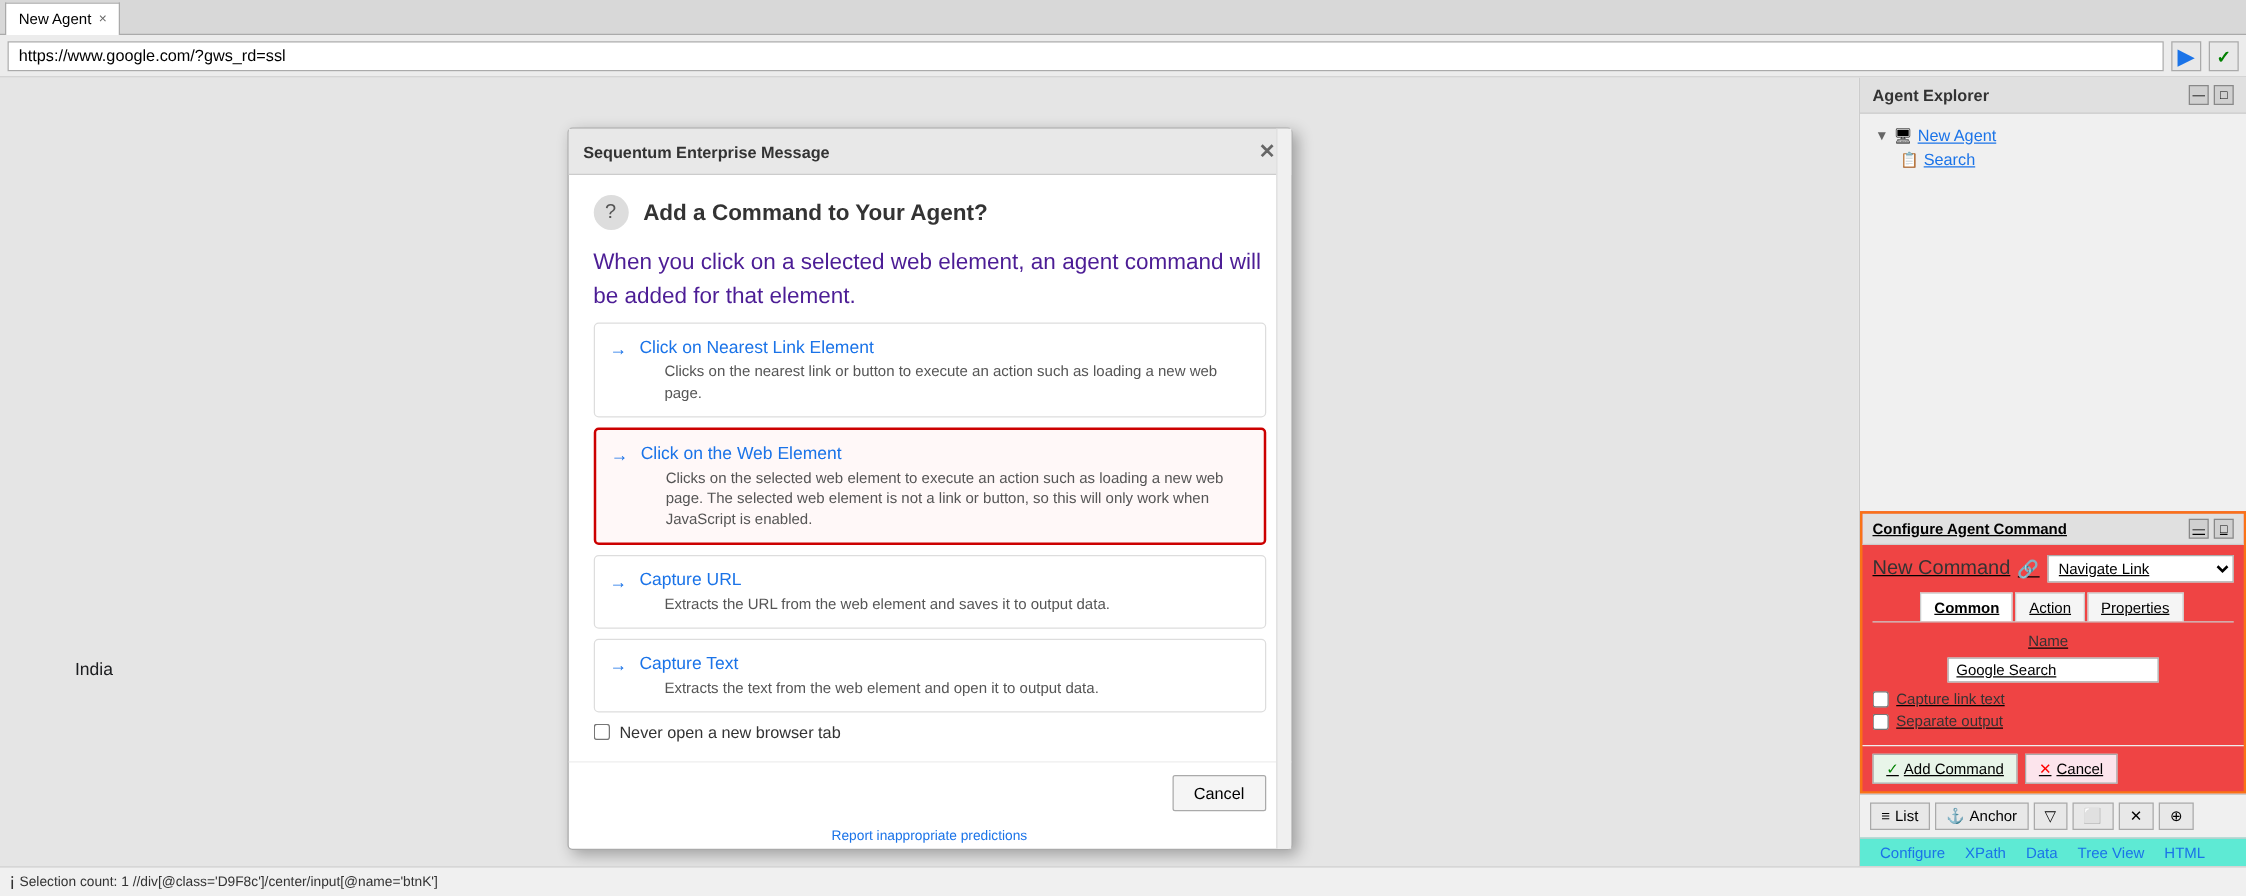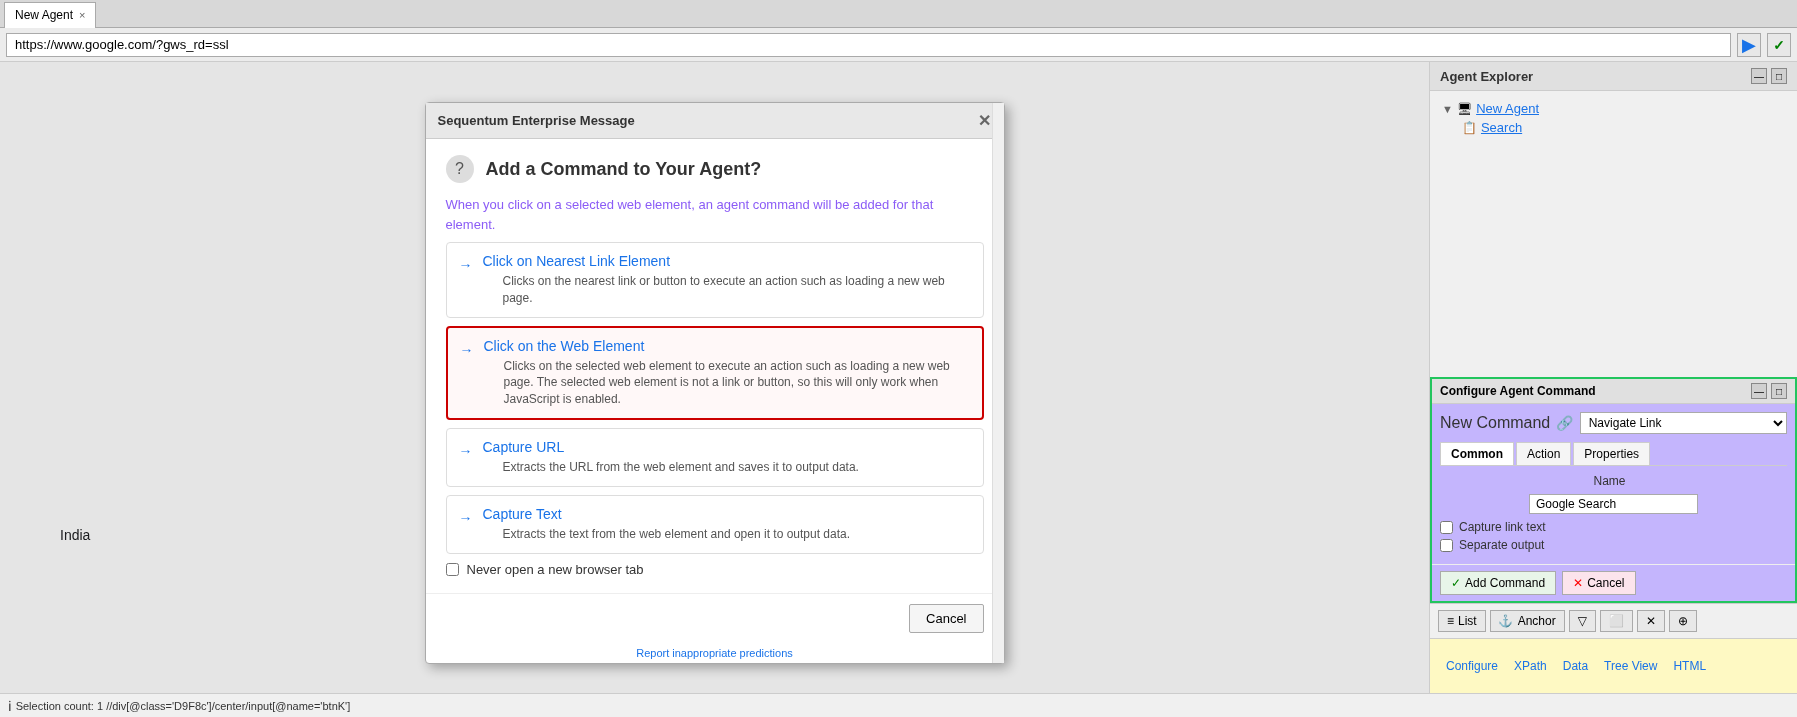--- a/index.html
+++ b/index.html
@@ -43,72 +43,72 @@
 
     
     .dialog-overlay { position: absolute; top: 0; left: 0; right: 0; bottom: 0; background: rgba(0,0,0,0.1); z-index: 20; display: flex; justify-content: center; align-items: flex-start; padding-top: 40px; }
     .dialog { background: white; border: 1px solid #aaa; border-radius: 4px; width: 580px; box-shadow: 4px 4px 12px rgba(0,0,0,0.3); }
     .dialog-header { background: #e8e8e8; border-bottom: 1px solid #ccc; padding: 8px 12px; display: flex; align-items: center; justify-content: space-between; font-size: 13px; font-weight: bold; color: #333; }
     .dialog-close { cursor: pointer; color: #666; font-size: 16px; }
     .dialog-body { padding: 16px 20px; }
     .dialog-title-row { display: flex; align-items: center; gap: 12px; margin-bottom: 12px; }
     .dialog-help-icon { width: 28px; height: 28px; border-radius: 50%; background: #ddd; display: flex; align-items: center; justify-content: center; font-size: 16px; color: #555; }
     .dialog-main-title { font-size: 18px; font-weight: bold; color: #333; }
-    .dialog-desc { font-size: 13px; color: #8b5cf6; margin-bottom: 8px; line-height: 1.5; }
+    .dialog-desc { font-size: 18px; color: #4c1d95; margin-bottom: 8px; line-height: 1.5; }
     .dialog-question { font-size: 13px; color: #333; margin-bottom: 12px; }
 
     
     .cmd-option { display: flex; align-items: flex-start; padding: 10px 12px; border: 1px solid #ddd; border-radius: 4px; margin-bottom: 8px; cursor: pointer; }
     .cmd-option.selected { border: 2px solid #cc0000; background: #fff8f8; }
     .cmd-arrow { color: #1a73e8; margin-right: 10px; font-size: 14px; margin-top: 2px; }
     .cmd-title { color: #1a73e8; font-size: 14px; font-weight: 500; margin-bottom: 4px; }
     .cmd-desc { font-size: 12px; color: #555; line-height: 1.4; margin-left: 20px; }
 
     .never-checkbox { display: flex; align-items: center; gap: 8px; margin-top: 8px; font-size: 13px; color: #333; }
     .dialog-footer { display: flex; justify-content: flex-end; padding: 10px 20px; border-top: 1px solid #eee; gap: 8px; }
     .cancel-btn { padding: 6px 16px; border: 1px solid #aaa; background: #f5f5f5; cursor: pointer; font-size: 13px; border-radius: 2px; }
 
     
-    .right-panel { width: 368px; background: #f0f0f0; border-left: 1px solid #ccc; display: flex; flex-direction: column; }
+    .right-panel { width: 310px; background: #f0f0f0; border-left: 1px solid #ccc; display: flex; flex-direction: column; }
     .panel-header { background: #e0e0e0; border-bottom: 1px solid #ccc; padding: 6px 10px; font-size: 13px; font-weight: bold; color: #333; display: flex; align-items: center; justify-content: space-between; }
     .panel-header-btns { display: flex; gap: 4px; }
     .panel-min-btn, .panel-max-btn { width: 16px; height: 16px; border: 1px solid #888; background: #d0d0d0; display: flex; align-items: center; justify-content: center; font-size: 10px; cursor: pointer; }
 
     
     .agent-tree { padding: 8px; flex: 1; }
     .tree-item { display: flex; align-items: center; gap: 4px; padding: 2px 4px; cursor: pointer; font-size: 13px; }
     .tree-item.child { margin-left: 20px; }
     .tree-label { color: #1a73e8; text-decoration: underline; }
 
     
-    .config-panel { background: #c4b5fd; border: 2px solid #22c55e; margin: 0; }
+    .config-panel { background: #ef4444; border: 2px solid #f97316; margin: 0; text-decoration: underline; }
     .config-panel-header { background: #e0e0e0; border-bottom: 1px solid #ccc; padding: 4px 8px; font-size: 12px; font-weight: bold; display: flex; align-items: center; justify-content: space-between; }
     .config-body { padding: 8px; }
     .config-row { display: flex; align-items: center; gap: 6px; margin-bottom: 8px; }
     .config-label { font-size: 16px; color: #333; white-space: nowrap; }
     .config-select { flex: 1; font-size: 12px; border: 1px solid #aaa; padding: 2px 4px; background: white; }
-    .config-tabs { display: flex; border-bottom: 1px solid #ccc; margin-bottom: 8px; }
+    .config-tabs { display: flex; border-bottom: 1px solid #ccc; margin-bottom: 8px; justify-content: center; }
     .config-tab { padding: 4px 10px; font-size: 12px; cursor: pointer; border: 1px solid #ccc; border-bottom: none; background: #f5f5f5; margin-right: 2px; }
     .config-tab.active { background: white; font-weight: bold; }
     .config-field-row { display: flex; align-items: center; gap: 6px; margin-bottom: 6px; flex-direction: column; }
     .config-field-label { font-size: 12px; color: #333; width: 40px; }
     .config-input { border: 1px solid #aaa; padding: 2px 6px; font-size: 12px; flex: 1; }
     .config-checkbox-row { display: flex; align-items: center; gap: 6px; margin-bottom: 4px; font-size: 12px; color: #333; }
 
     
     .config-action-row { display: flex; align-items: center; gap: 6px; padding: 6px 8px; border-top: 1px solid #eee; flex-wrap: wrap; }
     .add-cmd-btn { background: #e8f5e9; border: 1px solid #aaa; padding: 4px 10px; font-size: 12px; cursor: pointer; display: flex; align-items: center; gap: 4px; }
     .cancel-cfg-btn { background: #fce4ec; border: 1px solid #aaa; padding: 4px 10px; font-size: 12px; cursor: pointer; display: flex; align-items: center; gap: 4px; }
 
     
     .bottom-toolbar { display: flex; align-items: center; gap: 4px; padding: 6px 8px; border-top: 1px solid #ccc; background: #f0f0f0; }
     .toolbar-btn { background: #e8e8e8; border: 1px solid #aaa; padding: 3px 8px; font-size: 12px; cursor: pointer; display: flex; align-items: center; gap: 4px; }
 
     
-    .bottom-tabs { display: flex; border-top: 1px solid #ccc; background: #fef9c3; padding: 16px 8px; }
+    .bottom-tabs { display: flex; border-top: 1px solid #ccc; background: #5eead4; padding: 0 8px; }
     .bottom-tab { padding: 4px 8px; font-size: 12px; cursor: pointer; color: #1a73e8; }
 
     
     .dialog-scroll { position: absolute; right: 0; top: 0; bottom: 0; width: 12px; background: #f0f0f0; border-left: 1px solid #ddd; }
 
     
     .highlight-box { border: 2px solid #9c27b0; border-radius: 4px; }
   </style>
 </head>
 <body>

